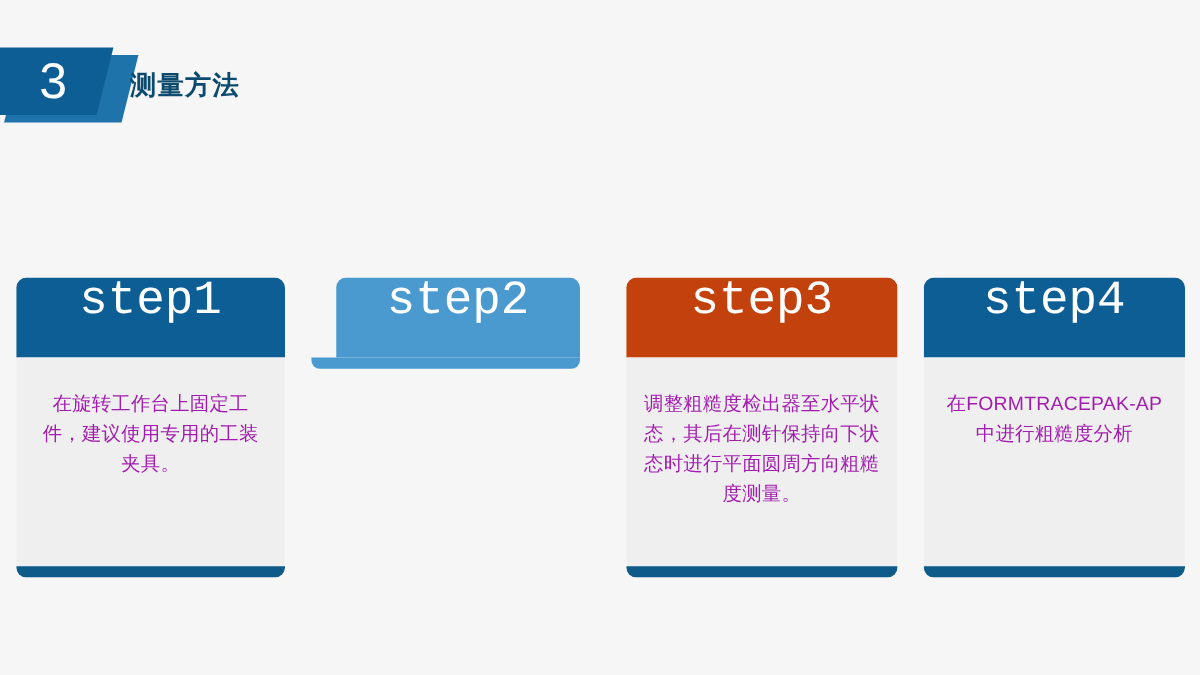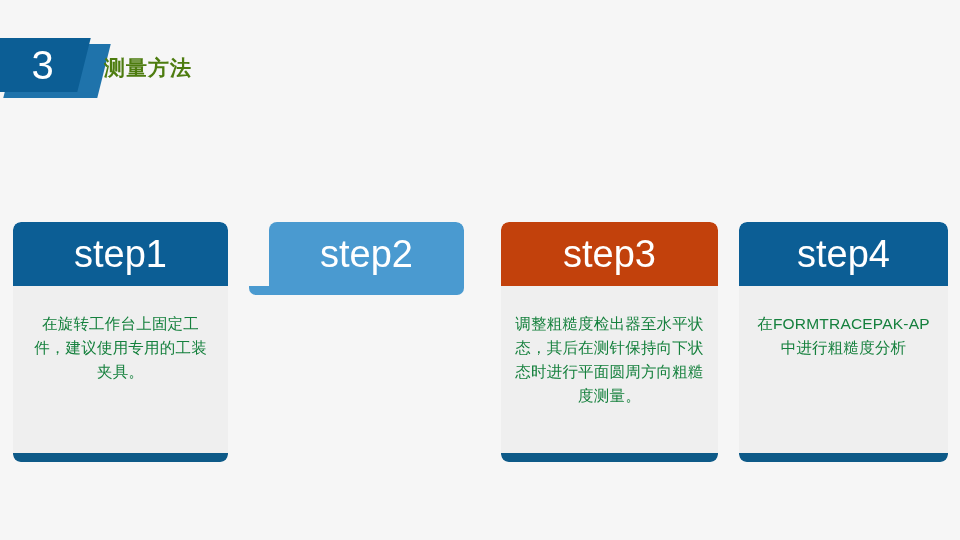--- a/index.html
+++ b/index.html
@@ -64,21 +64,21 @@
     line-height: 1;
     padding-left: 16px;
     box-sizing: border-box;
   }
   .header-title {
     position: absolute;
     left: 104px;
     top: 54px;
     font-size: 21px;
     font-weight: bold;
-    color: #4d7c0f;
+    color: #0c4a6e;
     letter-spacing: 1px;
     white-space: nowrap;
     text-align: center;
   }
 
   
   .cards {
     position: absolute;
     left: 0;
     top: 222px;
@@ -91,41 +91,42 @@
     height: 240px;
     border-radius: 8px;
     overflow: hidden;
     display: flex;
     flex-direction: column;
   }
   .card-header {
     height: 64px;
     flex: 0 0 64px;
     display: flex;
-    align-items: center;
+    align-items: flex-start;
     justify-content: center;
     border-top-left-radius: 8px;
     border-top-right-radius: 8px;
+    font-family: Liberation Mono, monospace;
   }
   .card-title {
     color: #FFFFFF;
     font-size: 38px;
     font-weight: 400;
     line-height: 1;
     letter-spacing: 0px;
   }
   .card-body {
     flex: 1 1 auto;
     background: #EFEFEF;
     padding: 26px 14px 10px 14px;
     box-sizing: border-box;
     text-align: center;
   }
   .card-text {
-    color: #15803d;
+    color: #a21caf;
     font-size: 15.5px;
     line-height: 1.55;
     letter-spacing: 0.2px;
     display: block;
   }
   .card-footer {
     flex: 0 0 9px;
     height: 9px;
     border-bottom-left-radius: 7px;
     border-bottom-right-radius: 7px;

